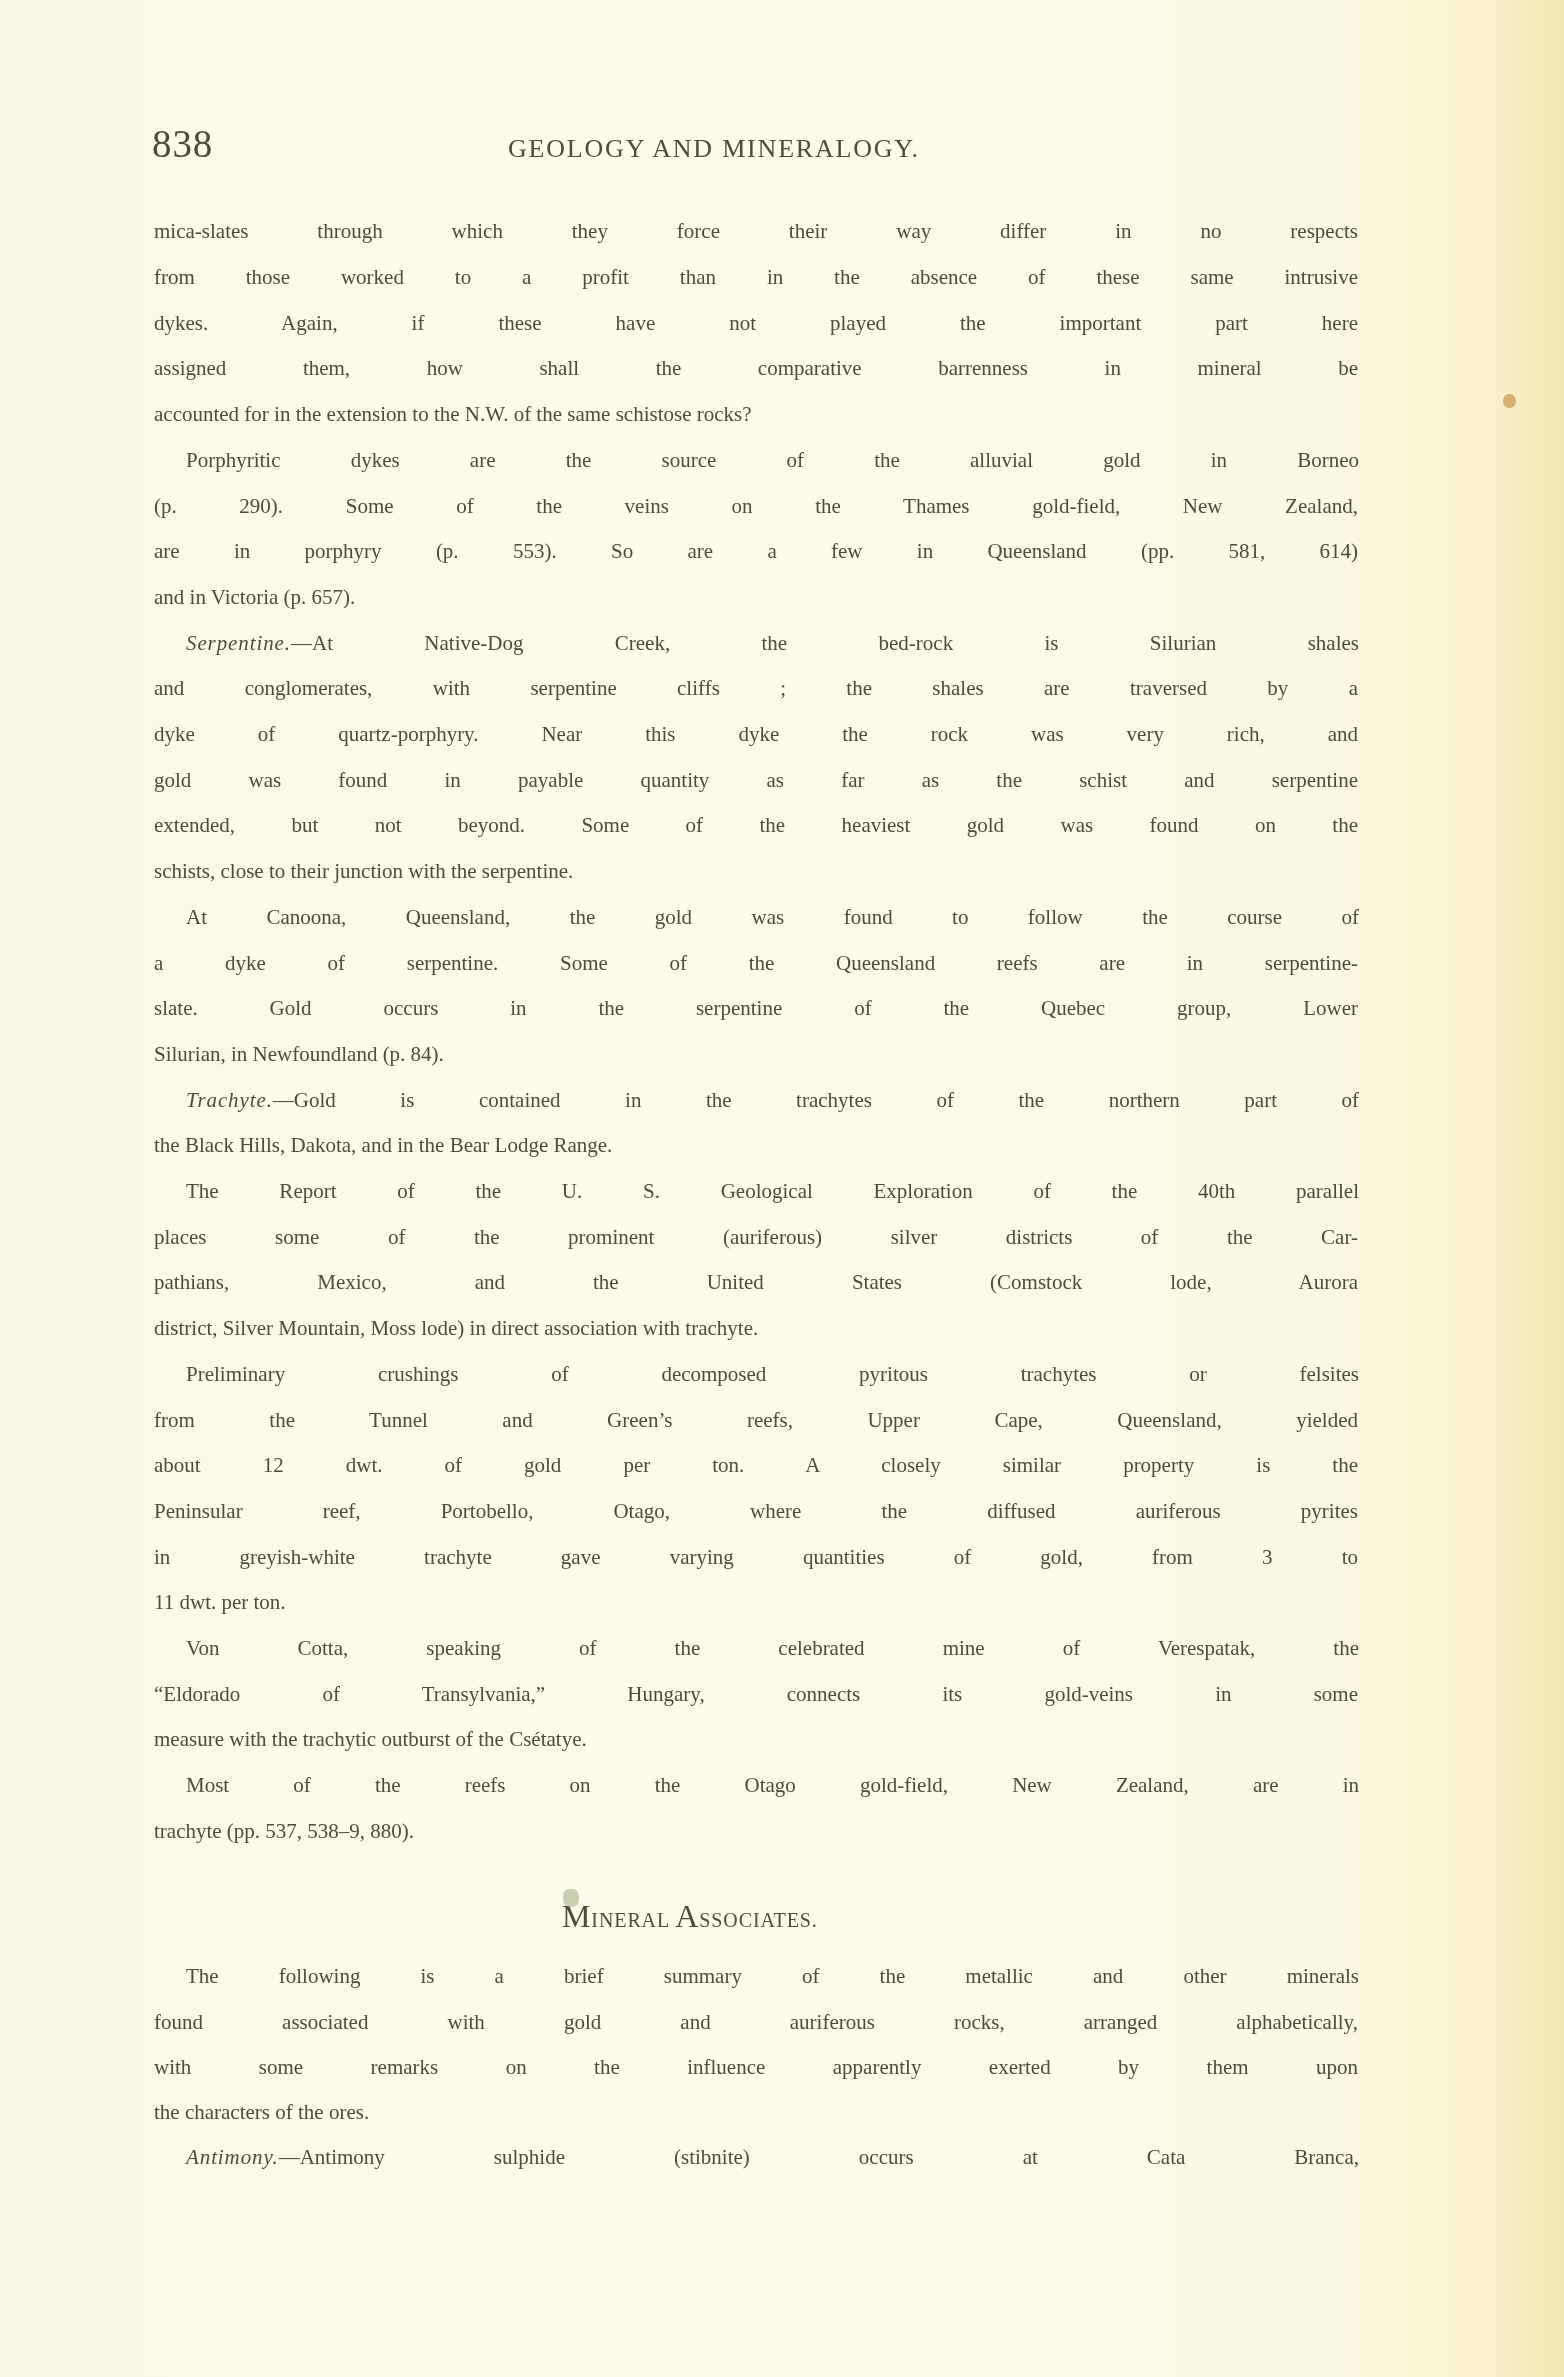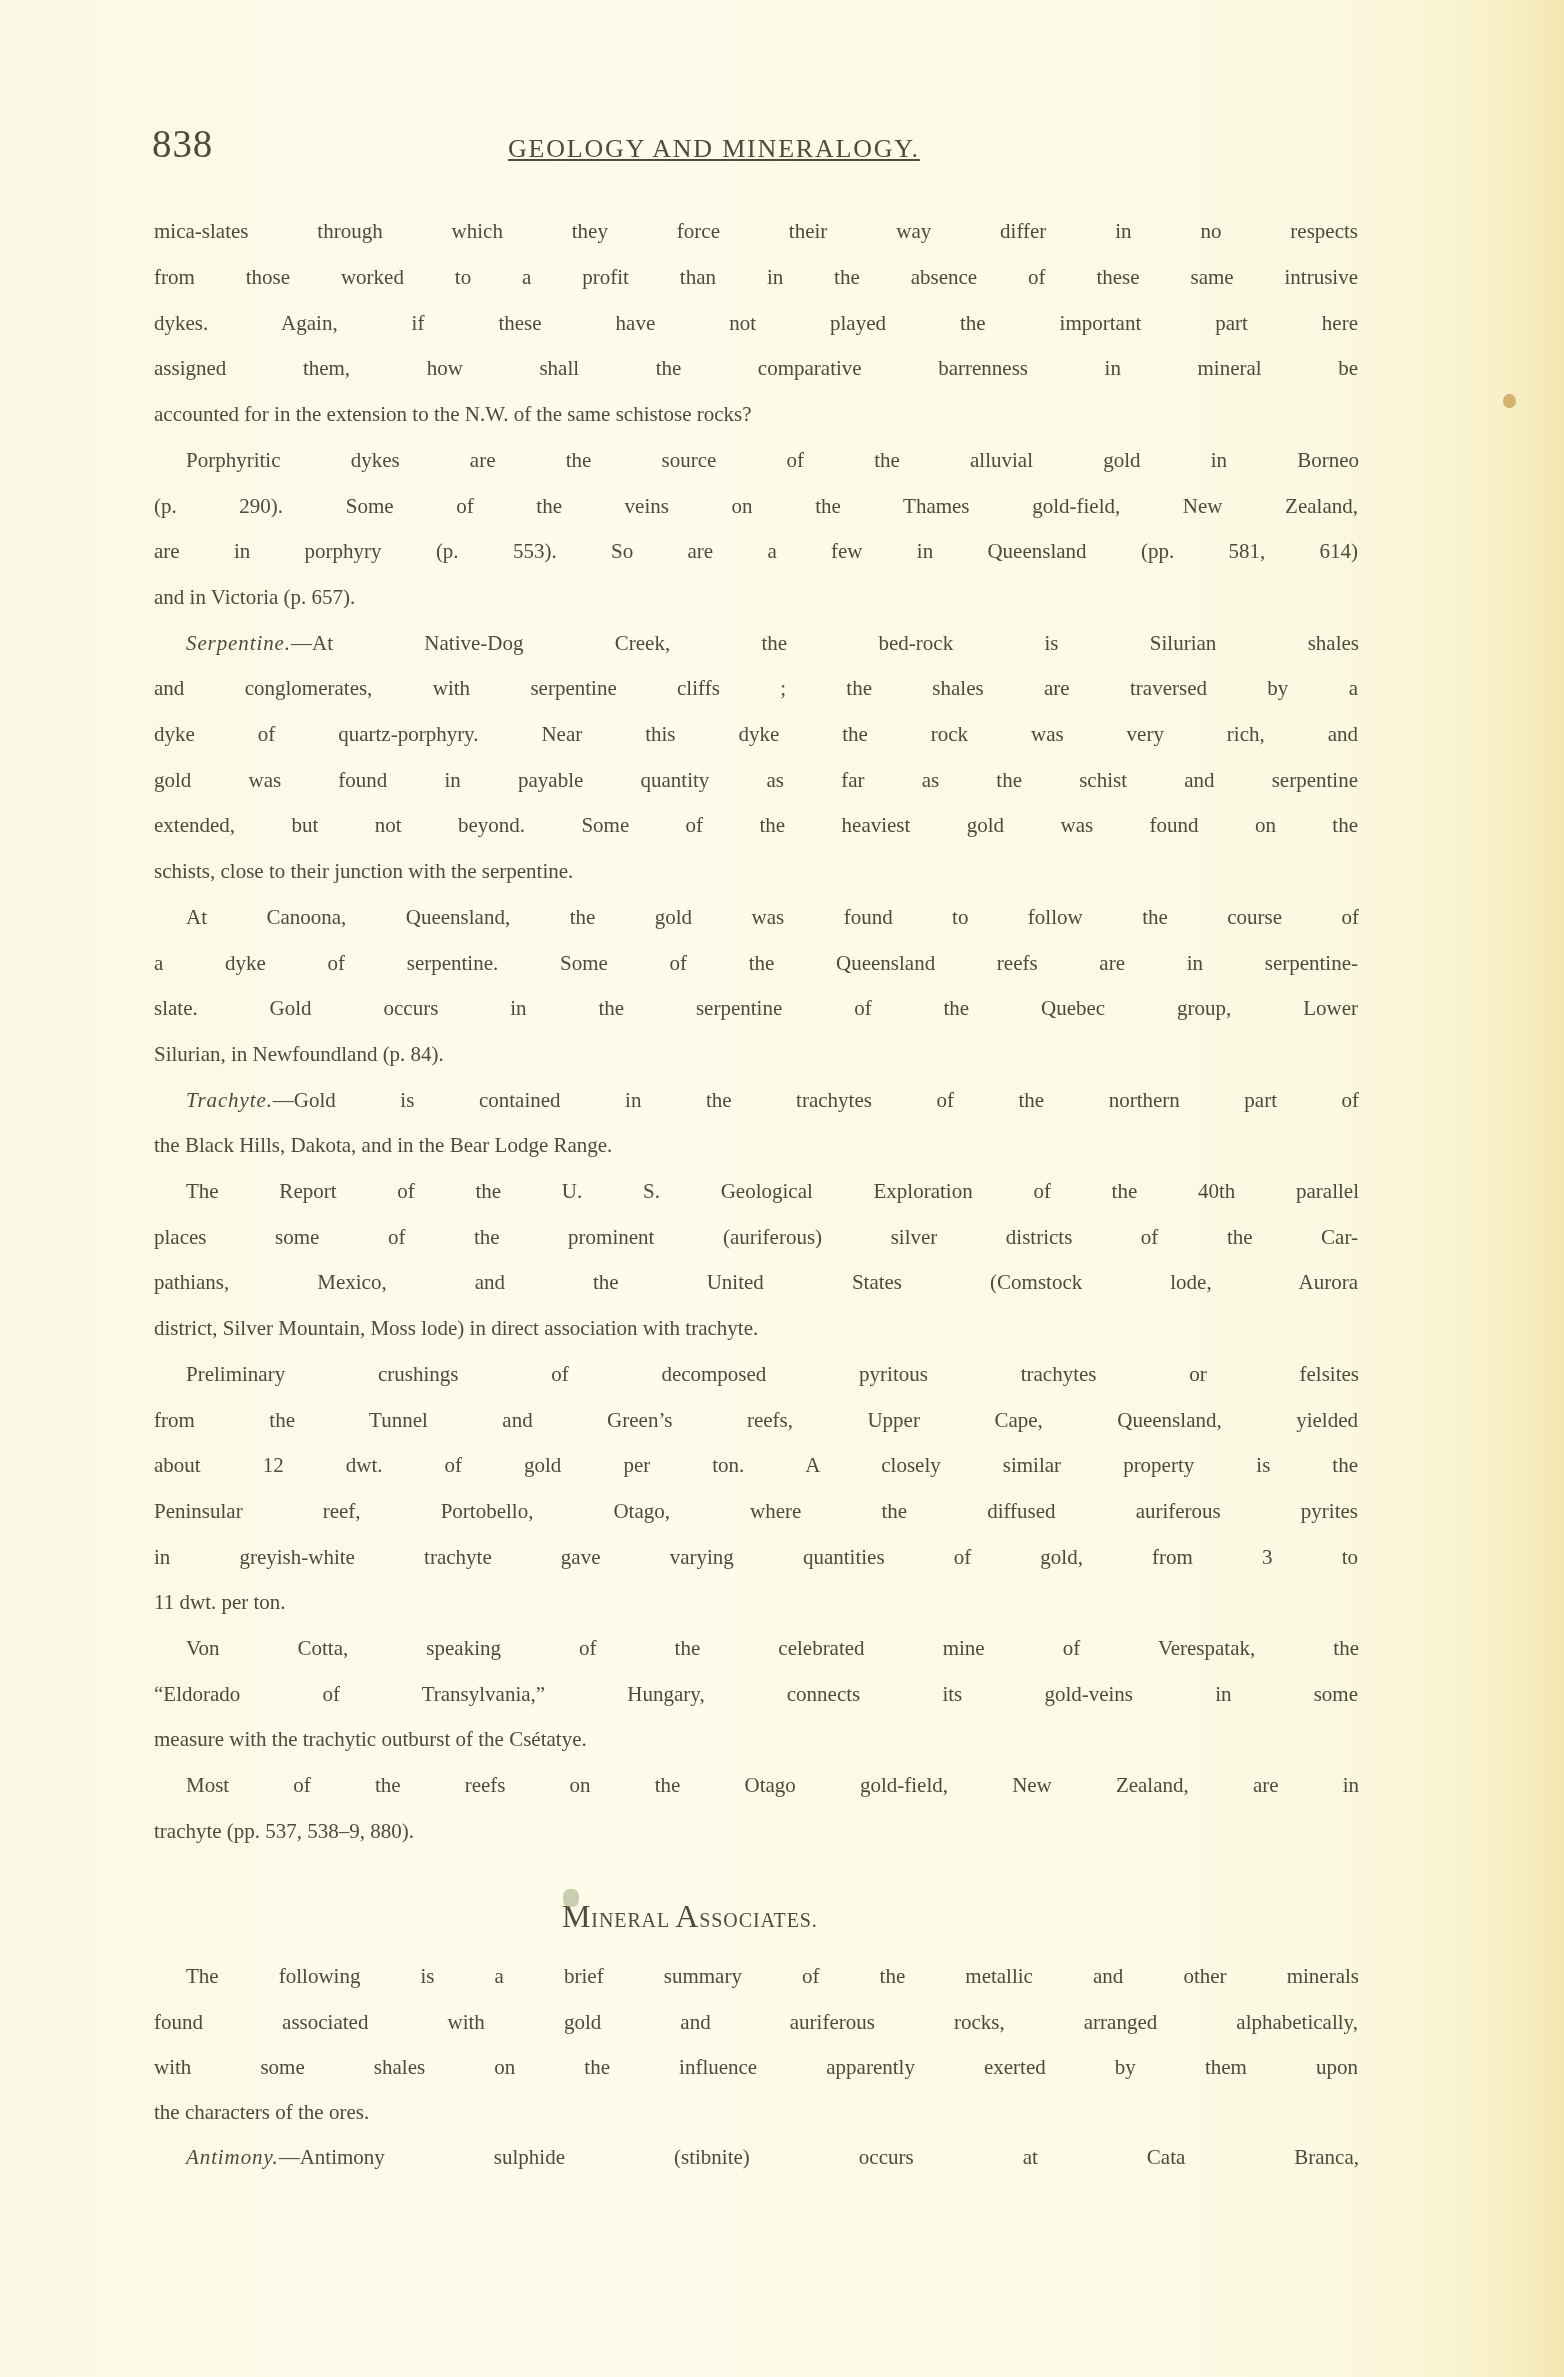--- a/index.html
+++ b/index.html
@@ -8,21 +8,21 @@
     background: linear-gradient(90deg, #fbf8e6 0%, #fdfbea 40%, #fcf9e2 85%, #f8f0c8 96%, #f3e6b0 100%);
     font-family: "Liberation Serif", "DejaVu Serif", serif;
     color: #4d4b3a;
   }
   .page-number {
     position: absolute; left: 152px; top: 124px;
     font-size: 39px; line-height: 39px; letter-spacing: 0.9px;
   }
   .running-head {
     position: absolute; left: 508px; top: 134px; width: 502px;
-    font-size: 26px; line-height: 30.5px; letter-spacing: 1.8px; white-space: nowrap; text-decoration: underline;
+    font-size: 26px; line-height: 30.5px; letter-spacing: 1.8px; white-space: nowrap;
   }
   .line {
     position: absolute; left: 154px; width: 1204px;
     font-size: 21px; line-height: 36px; height: 36px;
     text-align: justify; text-align-last: justify; white-space: nowrap;
     word-spacing: 0;
   }
   .line.last { text-align-last: left; text-align: center; }
   .line.indent { left: 186px; width: 1173px; }
   .line .lead-it { font-style: italic; letter-spacing: 0.9px; margin-top: 34px; }
@@ -84,20 +84,20 @@
   <div class="line" style="top:1676px">“Eldorado of Transylvania,” Hungary, connects its gold-veins in some</div>
   <div class="line last" style="top:1721px">measure with the trachytic outburst of the Csétatye.</div>
 
   <div class="line indent" style="top:1767px">Most of the reefs on the Otago gold-field, New Zealand, are in</div>
   <div class="line last" style="top:1813px">trachyte (pp. 537, 538–9, 880).</div>
 
   <div class="section-heading"><span>M</span><span class="sc">INERAL </span><span>A</span><span class="sc">SSOCIATES.</span></div>
 
   <div class="line indent" style="top:1958px">The following is a brief summary of the metallic and other minerals</div>
   <div class="line" style="top:2004px">found associated with gold and auriferous rocks, arranged alphabetically,</div>
-  <div class="line" style="top:2049px">with some shales on the influence apparently exerted by them upon</div>
+  <div class="line" style="top:2049px">with some remarks on the influence apparently exerted by them upon</div>
   <div class="line last" style="top:2094px">the characters of the ores.</div>
   <div class="line indent" style="top:2139px"><span class="lead-it">Antimony.</span><span>—Antimony sulphide (stibnite) occurs at Cata Branca,</span></div>
 
   <div class="spot" style="left:1503px;top:394px;width:12.5px;height:14.3px;background:#c9a25c;opacity:.8"></div>
   <div class="spot" style="left:563px;top:1889px;width:16px;height:18px;background:#a8b08a;opacity:.6;border-radius:40%"></div>
 </div>
 
 
 </body></html>

